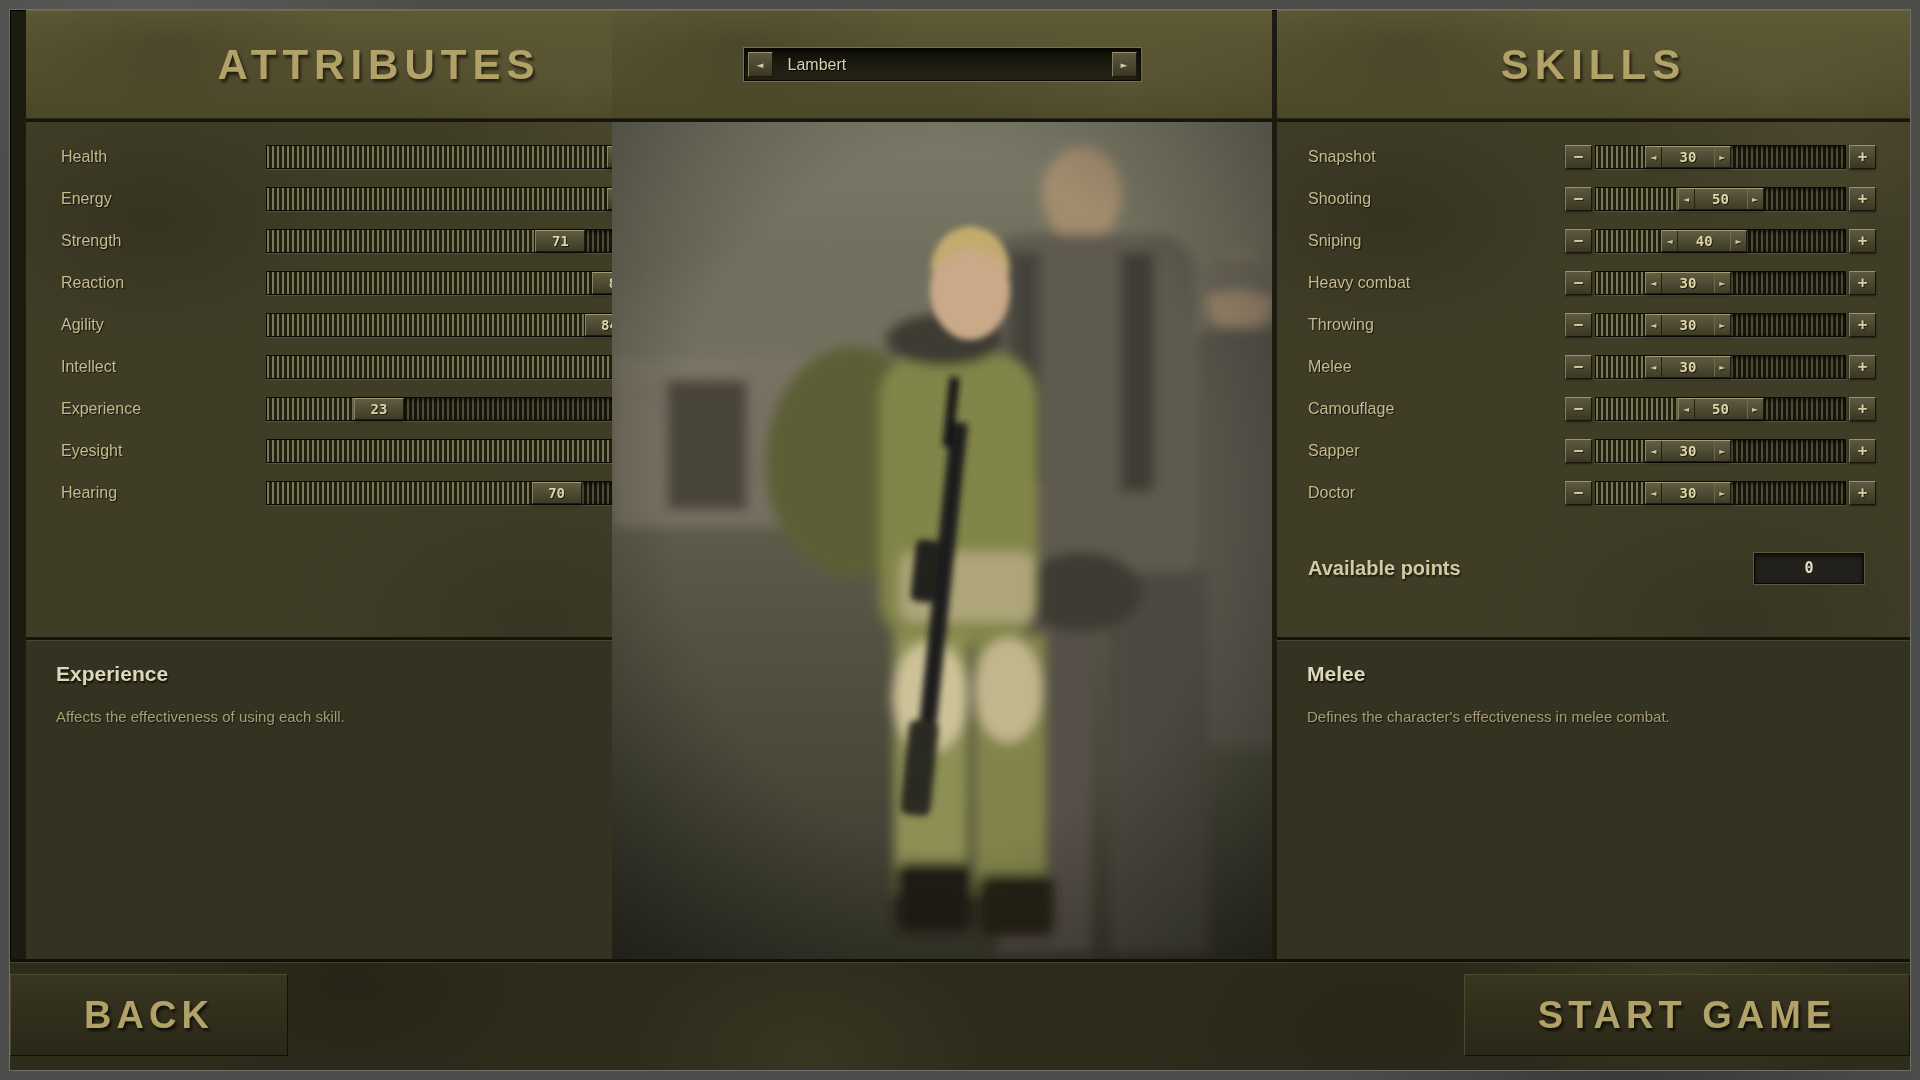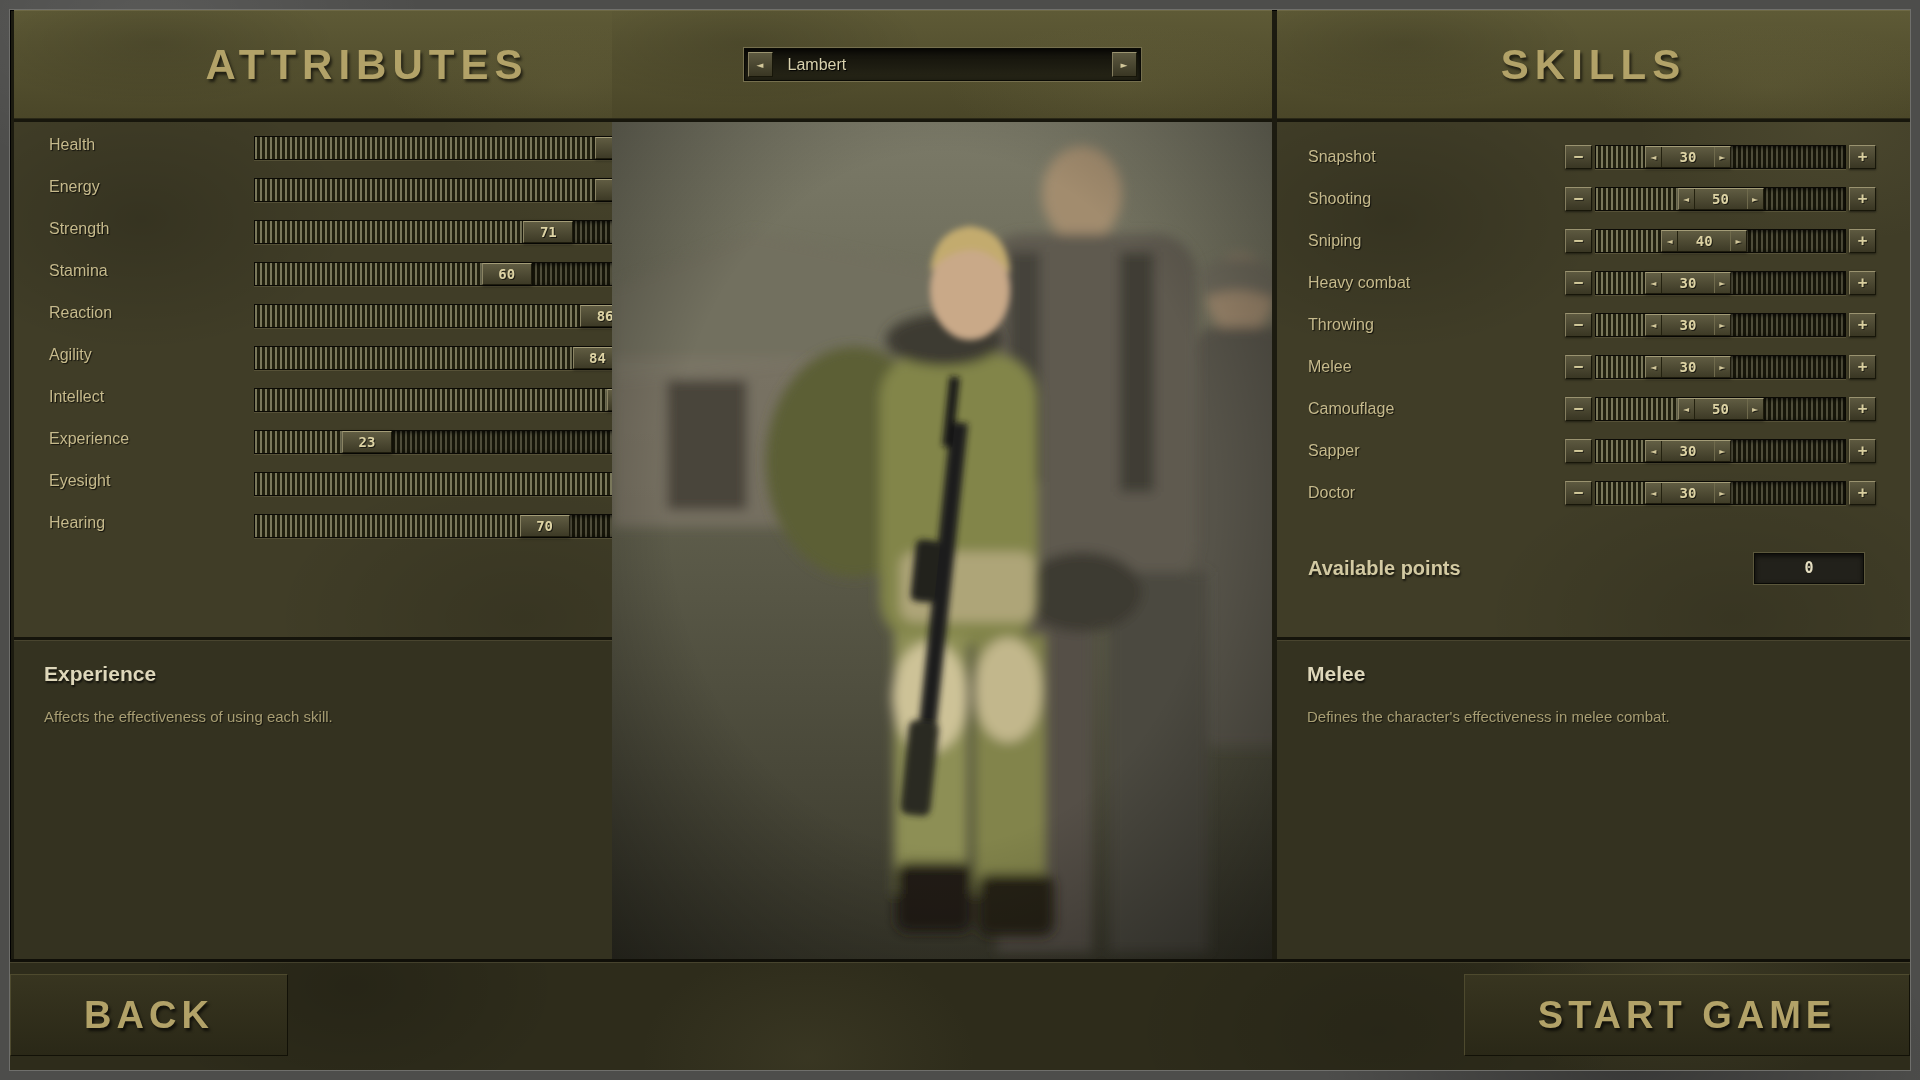--- a/index.html
+++ b/index.html
@@ -15,38 +15,38 @@
     box-shadow:inset 0 0 0 1px #000, 0 0 0 1px #6f6f6c;}
 
   .texture{background-image:
       radial-gradient(300px 190px at 18% 22%, rgba(0,0,0,.16), transparent 70%),
       radial-gradient(360px 220px at 72% 64%, rgba(0,0,0,.13), transparent 70%),
       radial-gradient(240px 160px at 42% 88%, rgba(152,145,98,.10), transparent 70%),
       radial-gradient(280px 170px at 88% 12%, rgba(152,145,98,.12), transparent 70%);}
 
   .panel{position:absolute;top:0;height:949px;background-color:var(--panel,#403d27);
     display:flex;flex-direction:column;}
-  .panel.left{left:4px;width:706px}
+  .panel.left{left:16px;width:706px}
   .panel.center{left:602px;width:660px}
   .panel.right{left:1267px;width:633px}
 
   .panel-header{flex:none;height:112px;position:relative;
     display:flex;align-items:center;justify-content:center;
     border-bottom:3px solid #17160c;
     box-shadow:inset 0 1px 0 rgba(130,124,88,.45), inset 0 -1px 0 #2a2817;
     background-image:
       radial-gradient(260px 90px at 20% 30%, rgba(0,0,0,.14), transparent 70%),
       radial-gradient(260px 90px at 78% 70%, rgba(160,152,100,.10), transparent 70%),
       linear-gradient(#5e5a36,#4a4628);}
   .panel-title{font-size:42px;font-weight:bold;letter-spacing:6px;
     color:var(--accent,#b2a268);text-shadow:2px 3px 3px rgba(0,0,0,.6);}
 
   .rows-area{flex:none;height:515px;padding-top:14px}
 
-  .attr-row{display:flex;align-items:flex-start;height:42px;padding:0 36px 0 35px}
+  .attr-row{display:flex;align-items:center;height:42px;padding:0 36px 0 35px}
   .row-label{flex:none;width:205px;font-size:16px;color:var(--label,#c6ba8c);
     text-shadow:1px 1px 1px rgba(0,0,0,.7)}
   .skill-row{display:flex;align-items:center;height:42px;padding:0 34px 0 31px}
   .skill-row .row-label{width:257px}
 
   .track{position:relative;flex:1;height:24px;
     background:repeating-linear-gradient(90deg,#4f4d3a 0 2px,#161509 2px 5px);
     border:1px solid #0b0a05;
     box-shadow:inset 0 1px 4px rgba(0,0,0,.75), 0 1px 0 rgba(150,144,104,.25);}
   .track-fill{position:absolute;left:0;top:0;bottom:0;
@@ -140,27 +140,20 @@
       <div class="track">
         <div class="track-fill" style="width:calc((100% - 50px)*0.9 + 25px)"></div>
         <div class="thumb" style="left:calc((100% - 50px)*0.9)">90</div>
       </div>
     </div>
           <div class="attr-row">
       <span class="row-label">Strength</span>
       <div class="track">
         <div class="track-fill" style="width:calc((100% - 50px)*0.71 + 25px)"></div>
         <div class="thumb" style="left:calc((100% - 50px)*0.71)">71</div>
-      </div>
-    </div>
-          <div class="attr-row">
-      <span class="row-label">Stamina</span>
-      <div class="track">
-        <div class="track-fill" style="width:calc((100% - 50px)*0.6 + 25px)"></div>
-        <div class="thumb" style="left:calc((100% - 50px)*0.6)">60</div>
       </div>
     </div>
           <div class="attr-row">
       <span class="row-label">Reaction</span>
       <div class="track">
         <div class="track-fill" style="width:calc((100% - 50px)*0.86 + 25px)"></div>
         <div class="thumb" style="left:calc((100% - 50px)*0.86)">86</div>
       </div>
     </div>
           <div class="attr-row">

